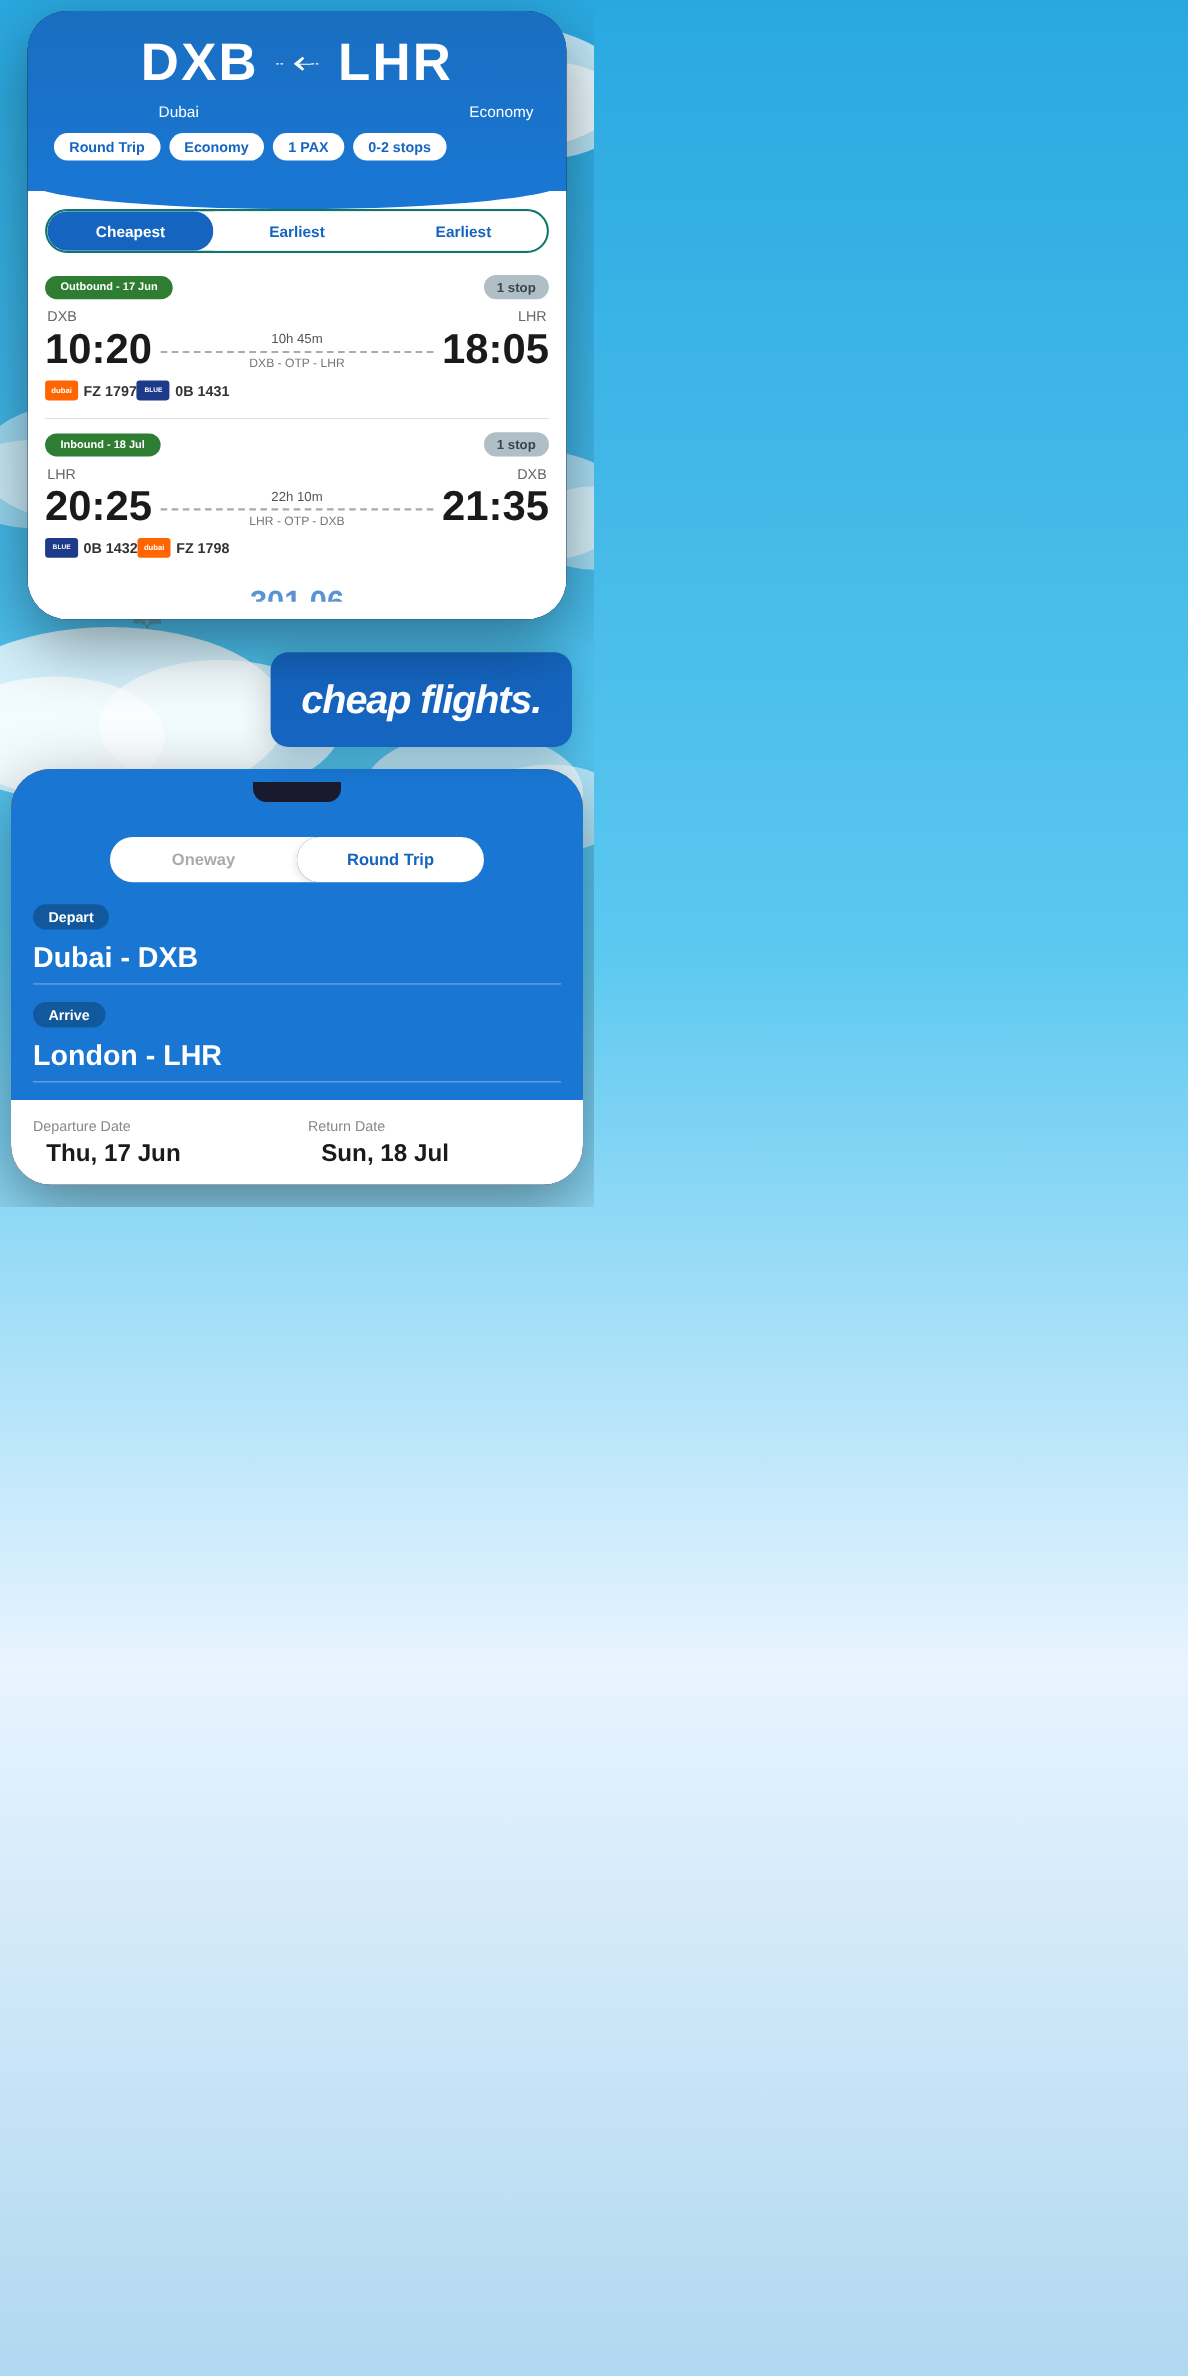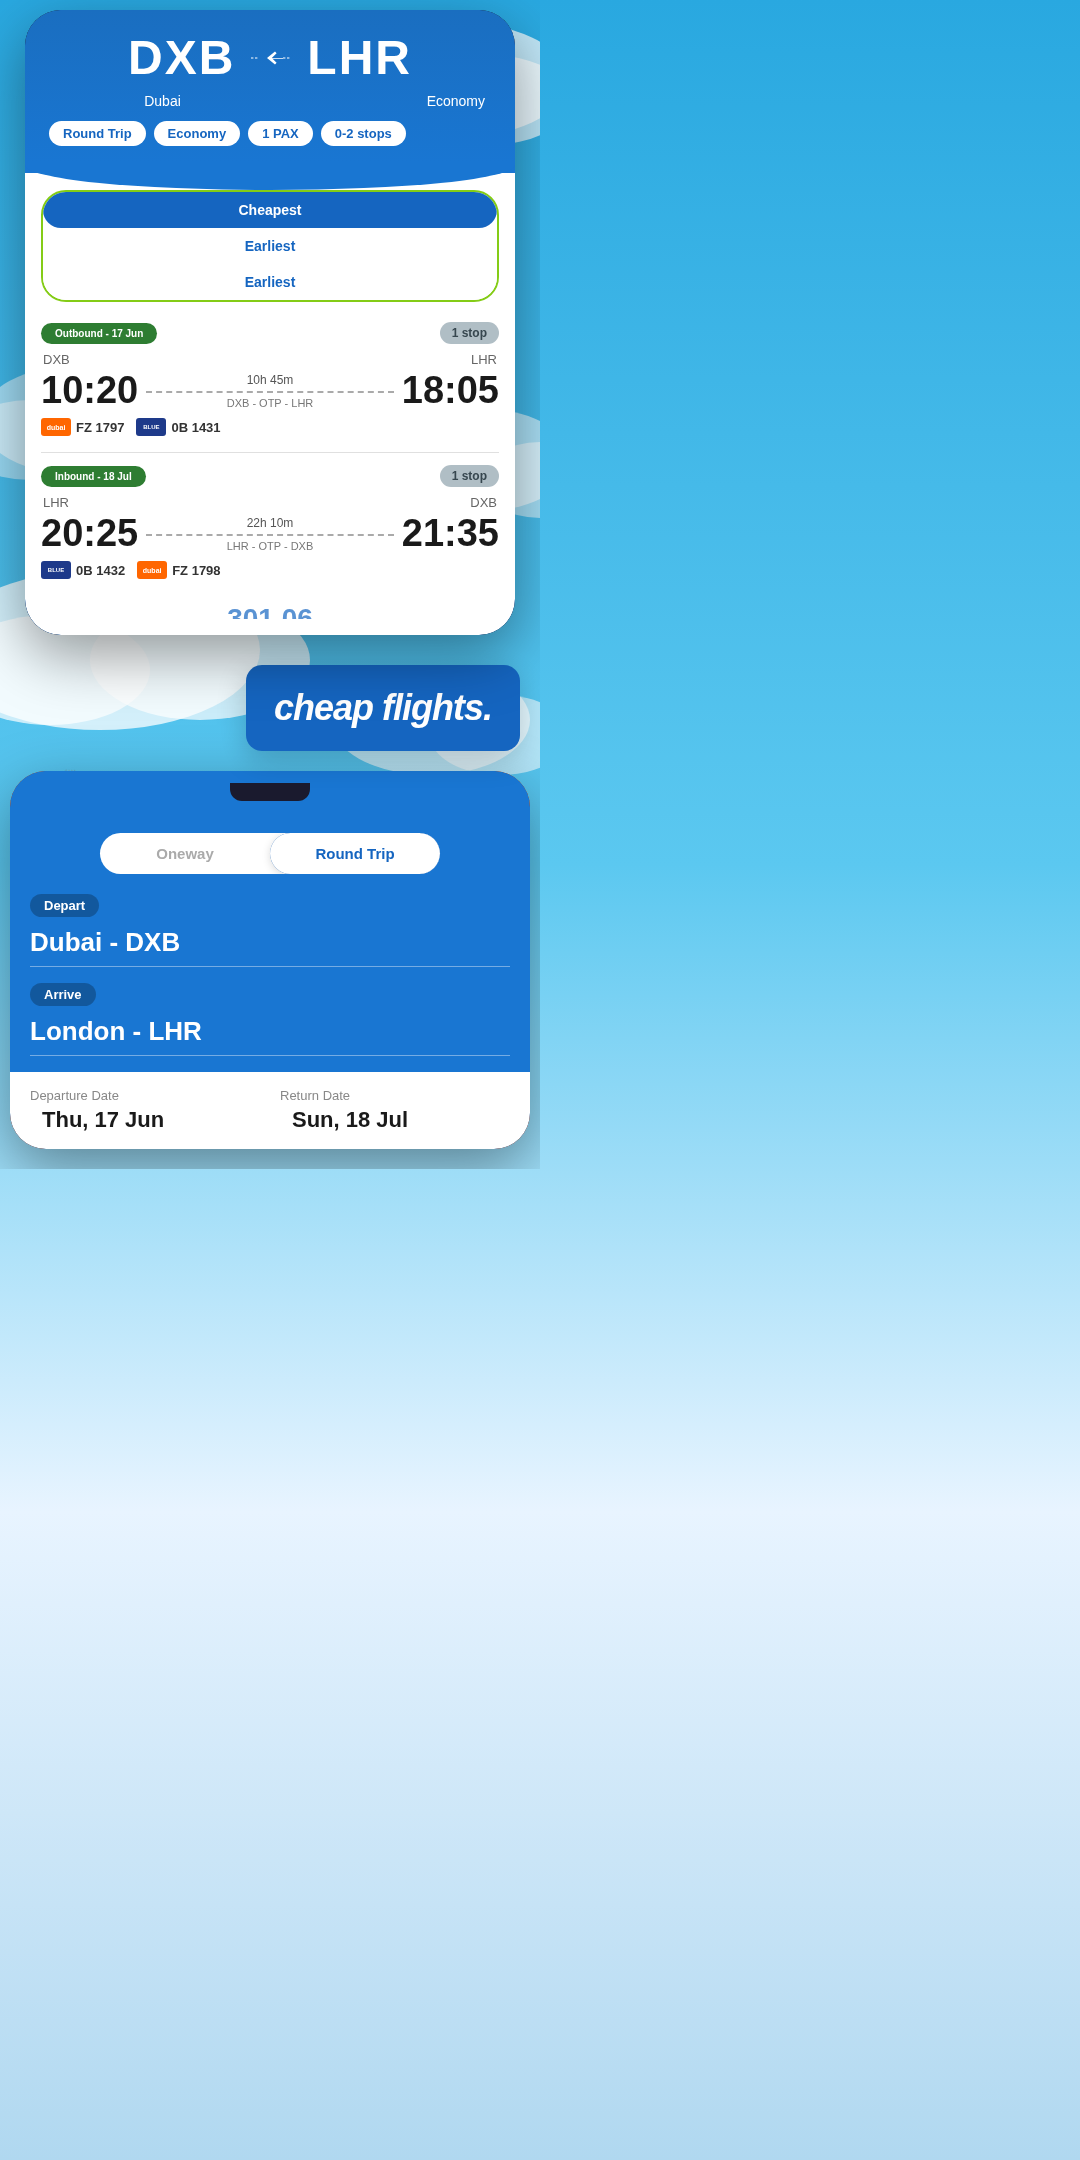--- a/index.html
+++ b/index.html
@@ -111,25 +111,24 @@
 
     
     .phone-content {
       background: white;
       padding: 0 16px 16px 16px;
     }
 
     
     .tabs-row {
       display: flex;
-      border: 2px solid #84cc16;
+      border: 2px solid #0f766e;
       border-radius: 25px;
       overflow: hidden;
       margin-bottom: 20px;
-      flex-direction: column;
     }
 
     .tab {
       flex: 1;
       padding: 10px;
       text-align: center;
       font-size: 14px;
       font-weight: 600;
       cursor: pointer;
       color: #1565c0;
@@ -216,21 +215,20 @@
 
     .via-text {
       font-size: 11px;
       color: #777;
       text-align: center;
       display: block;
     }
 
     .airlines-row {
       display: flex;
-      gap: 12px;
       align-items: flex-end;
       margin-top: 6px;
     }
 
     .airline-badge {
       display: flex;
       align-items: center;
       gap: 5px;
       font-size: 13px;
       font-weight: 600;

